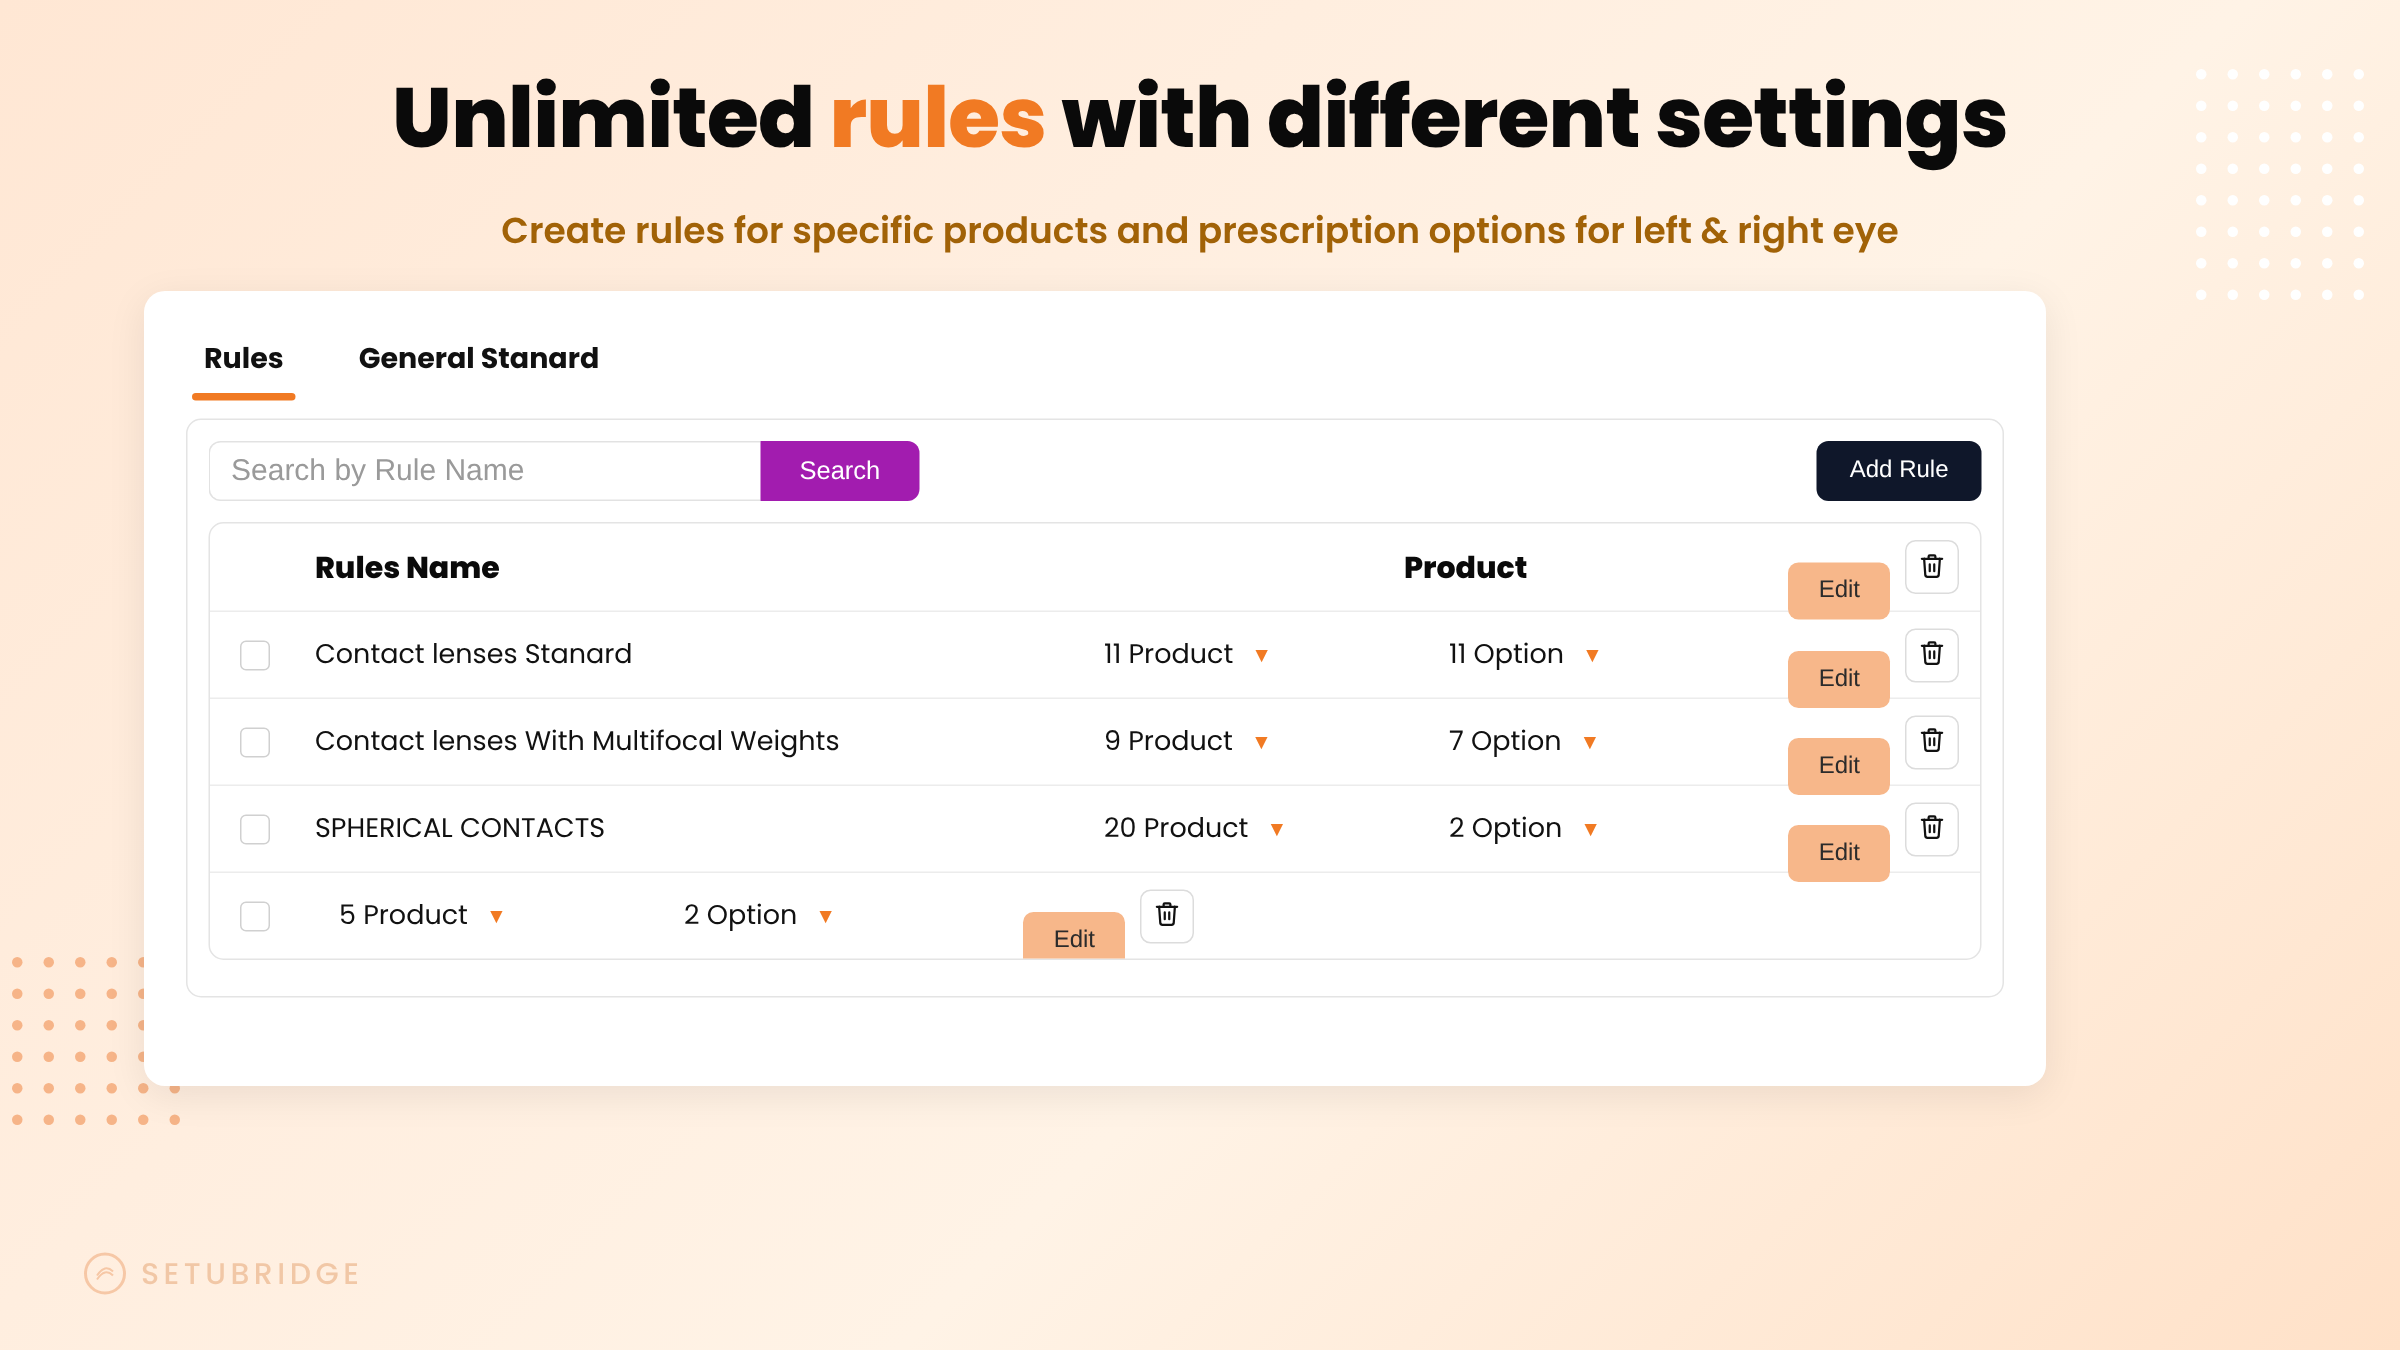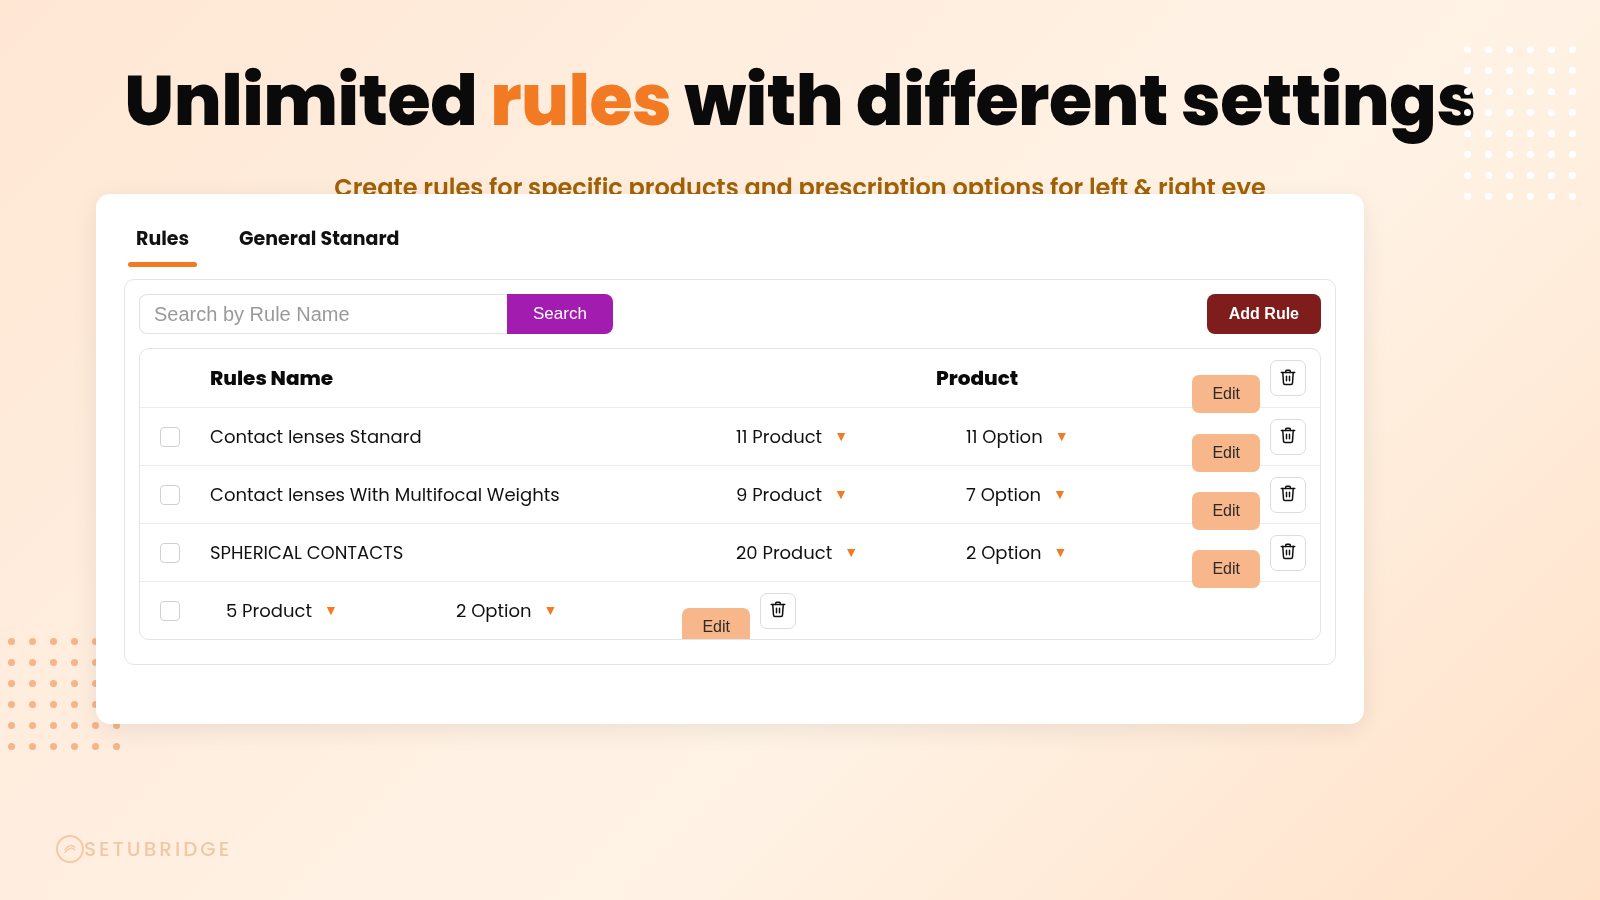--- a/index.html
+++ b/index.html
@@ -11,21 +11,21 @@
 
   
   .dots { position: absolute; display: grid; gap: 14px 14px; }
   .dots span { width:7px; height:7px; border-radius:50%; background:#fff; display:block; }
   .dots.tr { top: 46px; right: 24px; grid-template-columns: repeat(6, 7px); }
   .dots.bl { bottom: 150px; left: 8px; grid-template-columns: repeat(6, 7px); }
   .dots.bl span { background:#f6b488; }
 
   
   .headline-wrap { width:100%; text-align:center; padding-top:36px; }
-  h1.headline { font-size:70px; font-weight:800; color:#0a0a0a; letter-spacing:-0.5px;margin-top:12px; }
+  h1.headline { font-size:56px; font-weight:800; color:#0a0a0a; letter-spacing:-0.5px; }
   h1.headline .accent { color:#f17a23; }
   .subhead { font-size:24px; font-weight:600; color:#a16207; margin-top:16px; }
 
   
   .panel {
     position:absolute; top:194px; left:96px; width:1268px; height:530px;
     background:#ffffff; border-radius:14px; box-shadow:0 6px 26px rgba(0,0,0,0.08);
     padding: 18px 28px 24px 28px;
   }
 
@@ -45,21 +45,21 @@
     width:368px; height:40px; border:1px solid #e2e2e2; border-right:none;
     border-radius:8px 0 0 8px; padding:0 14px; font-size:20px; color:#333; outline:none;
   }
   .search-input::placeholder { color:#9a9a9a; }
   .search-btn {
     height:40px; padding:0 26px; background:#a21caf; color:#fff; font-size:17px; font-weight:500;
     border:none; border-radius:0 8px 8px 0; cursor:pointer;
   }
   .spacer { flex:1; }
   .add-btn {
-    height:40px; padding:0 22px; background:#7f1d1d; color:#fff; font-size:16px; font-weight:700;
+    height:40px; padding:0 22px; background:#0f172a; color:#fff; font-size:16px; font-weight:400;
     border:none; border-radius:8px; cursor:pointer;
   }
 
   
   .table { border:1px solid #e4e4e4; border-radius:10px; overflow:hidden; }
   .row { display:flex; align-items:center; height:58px; border-top:1px solid #ececec; padding:0 14px; }
   .row.header { border-top:none;justify-content:center; }
   .col-check { width:56px; display:flex; justify-content:flex-start; padding-left:6px; }
   .chk { width:20px; height:20px; border:1.5px solid #d0d0d0; border-radius:4px; background:#fff; cursor:pointer; }
   .col-name { flex:1; font-size:18px; color:#111; }
@@ -72,21 +72,21 @@
     height:38px; padding:0 20px; background:#f7b78a; color:#2b2b2b; font-size:16px; font-weight:500;
     border:none; border-radius:7px; cursor:pointer;margin-top:32px;
   }
   .del-btn {
     width:36px; height:36px; background:#fff; border:1px solid #dcdcdc; border-radius:7px;
     display:flex; align-items:center; justify-content:center; cursor:pointer;
   }
   .del-btn svg { width:18px; height:18px; stroke:#111; }
 
   
-  .brand { position:absolute; left:56px; bottom:36px; display:flex; align-items:center; opacity:0.55; }
+  .brand { position:absolute; left:56px; bottom:36px; display:flex; align-items:center; gap:10px; opacity:0.55; }
   .brand-circle { width:28px; height:28px; border-radius:50%; border:2px solid #f0a978; display:flex; align-items:center; justify-content:center; }
   .brand-circle svg { width:16px; height:16px; }
   .brand-text { font-size:20px; letter-spacing:3px; color:#e7a877; font-weight:500; }
 </style>
 </head>
 <body>
 
 <div class="dots tr">
     <span></span>
     <span></span>

